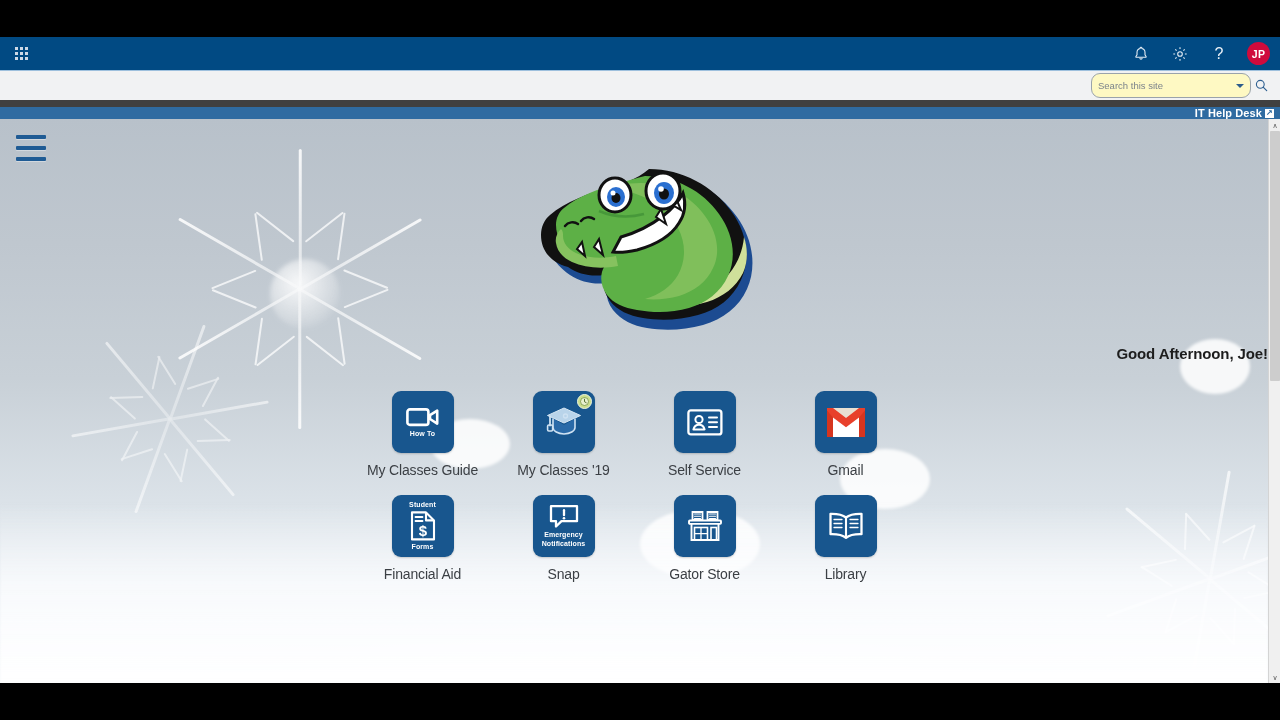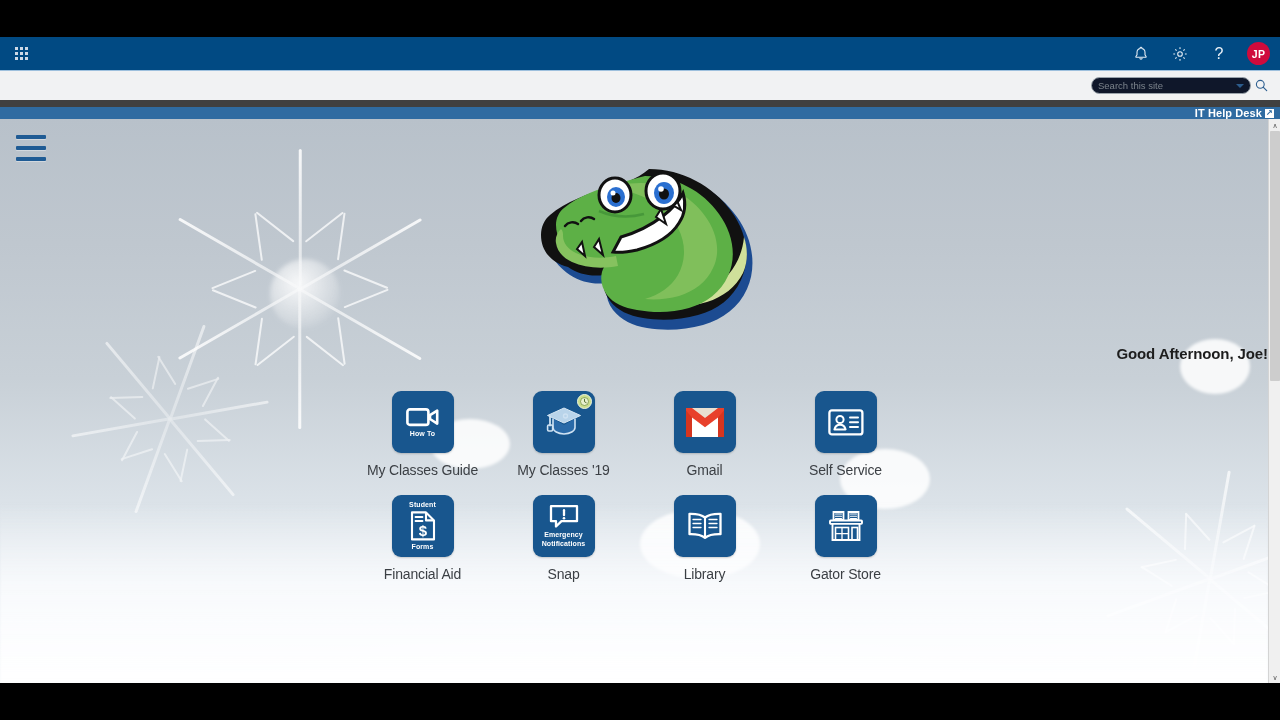--- a/index.html
+++ b/index.html
@@ -50,22 +50,22 @@
   }
 
   
   .search-band {
     position:absolute; top:33px; left:0; width:1280px; height:30px;
     background:#f1f2f3; border-top:1px solid #9ec0dd;
     display:flex; align-items:center; justify-content:flex-end;
   }
   .search-wrap { display:flex; align-items:center; gap:4px; padding-right:12px; }
   .search-box {
-    width:160px; height:17px; border:1px solid #9aa3ab; border-radius:9px;
-    background:#0f172a; display:flex; align-items:center; padding:0 6px;
+    width:160px; height:25px; border:1px solid #9aa3ab; border-radius:9px;
+    background:#fef9c3; display:flex; align-items:center; padding:0 6px;
     font-size:9.5px; color:#6c757d;
   }
   .search-box .txt { flex:1; color:#7b838b; font-size:9.5px; white-space:nowrap; overflow:hidden; }
   .search-box .caret {
     width:0;height:0;border-left:4px solid transparent;border-right:4px solid transparent;
     border-top:4px solid #2c5c8c; margin-left:3px;
   }
   .search-mag { color:#2d5f90; display:flex; align-items:center; cursor:pointer; }
 
   
@@ -376,43 +376,43 @@
                   <circle cx="4.5" cy="4.5" r="4" fill="#e8f2cf" stroke="#6b8a3a" stroke-width=".7"></circle>
                   <path d="M4.5 2.2v2.5l1.7 1" stroke="#3c5a18" stroke-width=".85" fill="none" stroke-linecap="round"></path>
                 </svg>
               </div>
             </div>
             <div class="tile-label">My Classes '19</div>
           </div>
 
           <div class="tile">
             <div class="tile-icon">
+              <svg width="36" height="27" viewBox="0 0 36 27">
+                <rect x="1.4" y="1.4" width="33" height="24" rx="2.5" fill="none" stroke="#fff" stroke-width="2.3"></rect>
+                <circle cx="12" cy="10.5" r="3.6" fill="none" stroke="#fff" stroke-width="2"></circle>
+                <path d="M6.4 20.4c.8-3 3-4.6 5.6-4.6s4.8 1.6 5.6 4.6z" fill="none" stroke="#fff" stroke-width="2" stroke-linejoin="round"></path>
+                <path d="M22 8.5h8M22 13.3h8M22 18h8" stroke="#fff" stroke-width="2" stroke-linecap="round"></path>
+              </svg>
+            </div>
+            <div class="tile-label">Self Service</div>
+          </div>
+
+          <div class="tile">
+            <div class="tile-icon">
               <svg width="38" height="29" viewBox="0 0 38 29">
                 <rect x="0" y="0" width="38" height="29" rx="2" fill="#fff"></rect>
                 <path d="M0 3l19 13.5L38 3v-1a2 2 0 0 0-2-2H2a2 2 0 0 0-2 2z" fill="#e8e0d2"></path>
                 <path d="M0 0h6l13 10 13-10h6v29h-6V9.6l-13 9.6-13-9.6V29H0z" fill="#e8402b"></path>
                 <path d="M6 9.6V29H0V2.5z" fill="#d6351f"></path>
                 <path d="M32 9.6V29h6V2.5z" fill="#d6351f"></path>
               </svg>
             </div>
             <div class="tile-label">Gmail</div>
           </div>
 
-          <div class="tile">
-            <div class="tile-icon">
-              <svg width="36" height="27" viewBox="0 0 36 27">
-                <rect x="1.4" y="1.4" width="33" height="24" rx="2.5" fill="none" stroke="#fff" stroke-width="2.3"></rect>
-                <circle cx="12" cy="10.5" r="3.6" fill="none" stroke="#fff" stroke-width="2"></circle>
-                <path d="M6.4 20.4c.8-3 3-4.6 5.6-4.6s4.8 1.6 5.6 4.6z" fill="none" stroke="#fff" stroke-width="2" stroke-linejoin="round"></path>
-                <path d="M22 8.5h8M22 13.3h8M22 18h8" stroke="#fff" stroke-width="2" stroke-linecap="round"></path>
-              </svg>
-            </div>
-            <div class="tile-label">Self Service</div>
-          </div>
-
         </div>
 
         <div class="tile-row row2">
 
           <div class="tile">
             <div class="tile-icon">
               <div class="tile-sub-top">Student</div>
               <svg width="26" height="30" viewBox="0 0 26 30">
                 <path d="M2 1.4h14l8 8v19H2z" fill="none" stroke="#fff" stroke-width="2.1" stroke-linejoin="round"></path>
                 <path d="M16 1.4v8h8" fill="none" stroke="#fff" stroke-width="2.1" stroke-linejoin="round"></path>
@@ -432,47 +432,47 @@
                 <circle cx="15" cy="14.2" r="1.3" fill="#fff"></circle>
               </svg>
               <div class="tile-sub">
                 <span>Emergency</span><br>
                 <span>Notifications</span>
               </div>
             </div>
             <div class="tile-label">Snap</div>
           </div>
 
-
-          <div class="tile">
-            <div class="tile-icon">
-              <svg width="36" height="30" viewBox="0 0 36 30">
-                <path d="M18 6.5C14.5 3.6 9.5 2.6 2.5 2.8v20.4c7-.2 12 .8 15.5 3.7 3.5-2.9 8.5-3.9 15.5-3.7V2.8c-7-.2-12 .8-15.5 3.7z" fill="none" stroke="#fff" stroke-width="2.3" stroke-linejoin="round"></path>
-                <path d="M18 6.5v20.4" stroke="#fff" stroke-width="2.1"></path>
-                <path d="M6 8.5h8M6 12.5h8M6 16.5h8M22 8.5h8M22 12.5h8M22 16.5h8" stroke="#fff" stroke-width="1.3" stroke-linecap="round"></path>
-              </svg>
-            </div>
-            <div class="tile-label">Library</div>
-          </div>
 
           <div class="tile">
             <div class="tile-icon">
               <svg width="36" height="32" viewBox="0 0 36 32">
                 <path d="M5.5 2h10v8h-10zM20.5 2h10v8h-10z" fill="none" stroke="#fff" stroke-width="1.8"></path>
                 <path d="M7.5 4h6M7.5 6.3h6M7.5 8.6h6M22.5 4h6M22.5 6.3h6M22.5 8.6h6" stroke="#fff" stroke-width="1.1" stroke-linecap="round"></path>
                 <rect x="2" y="10.5" width="32" height="3.4" rx=".8" fill="none" stroke="#fff" stroke-width="1.9"></rect>
                 <path d="M4.5 14v16h27V14" fill="none" stroke="#fff" stroke-width="1.9"></path>
                 <rect x="7.5" y="17.5" width="13" height="12.5" fill="none" stroke="#fff" stroke-width="1.6"></rect>
                 <path d="M7.5 23.7h13M14 17.5v12.5" stroke="#fff" stroke-width="1.3"></path>
                 <rect x="24" y="17.5" width="5.5" height="12.5" fill="none" stroke="#fff" stroke-width="1.6"></rect>
               </svg>
             </div>
             <div class="tile-label">Gator Store</div>
           </div>
 
+          <div class="tile">
+            <div class="tile-icon">
+              <svg width="36" height="30" viewBox="0 0 36 30">
+                <path d="M18 6.5C14.5 3.6 9.5 2.6 2.5 2.8v20.4c7-.2 12 .8 15.5 3.7 3.5-2.9 8.5-3.9 15.5-3.7V2.8c-7-.2-12 .8-15.5 3.7z" fill="none" stroke="#fff" stroke-width="2.3" stroke-linejoin="round"></path>
+                <path d="M18 6.5v20.4" stroke="#fff" stroke-width="2.1"></path>
+                <path d="M6 8.5h8M6 12.5h8M6 16.5h8M22 8.5h8M22 12.5h8M22 16.5h8" stroke="#fff" stroke-width="1.3" stroke-linecap="round"></path>
+              </svg>
+            </div>
+            <div class="tile-label">Library</div>
+          </div>
+
         </div>
       </div>
     </div>
 
     <div class="scrollbar">
       <div class="sb-btn">∧</div>
       <div class="sb-thumb"></div>
       <div class="sb-btn bottom">∨</div>
     </div>
 

